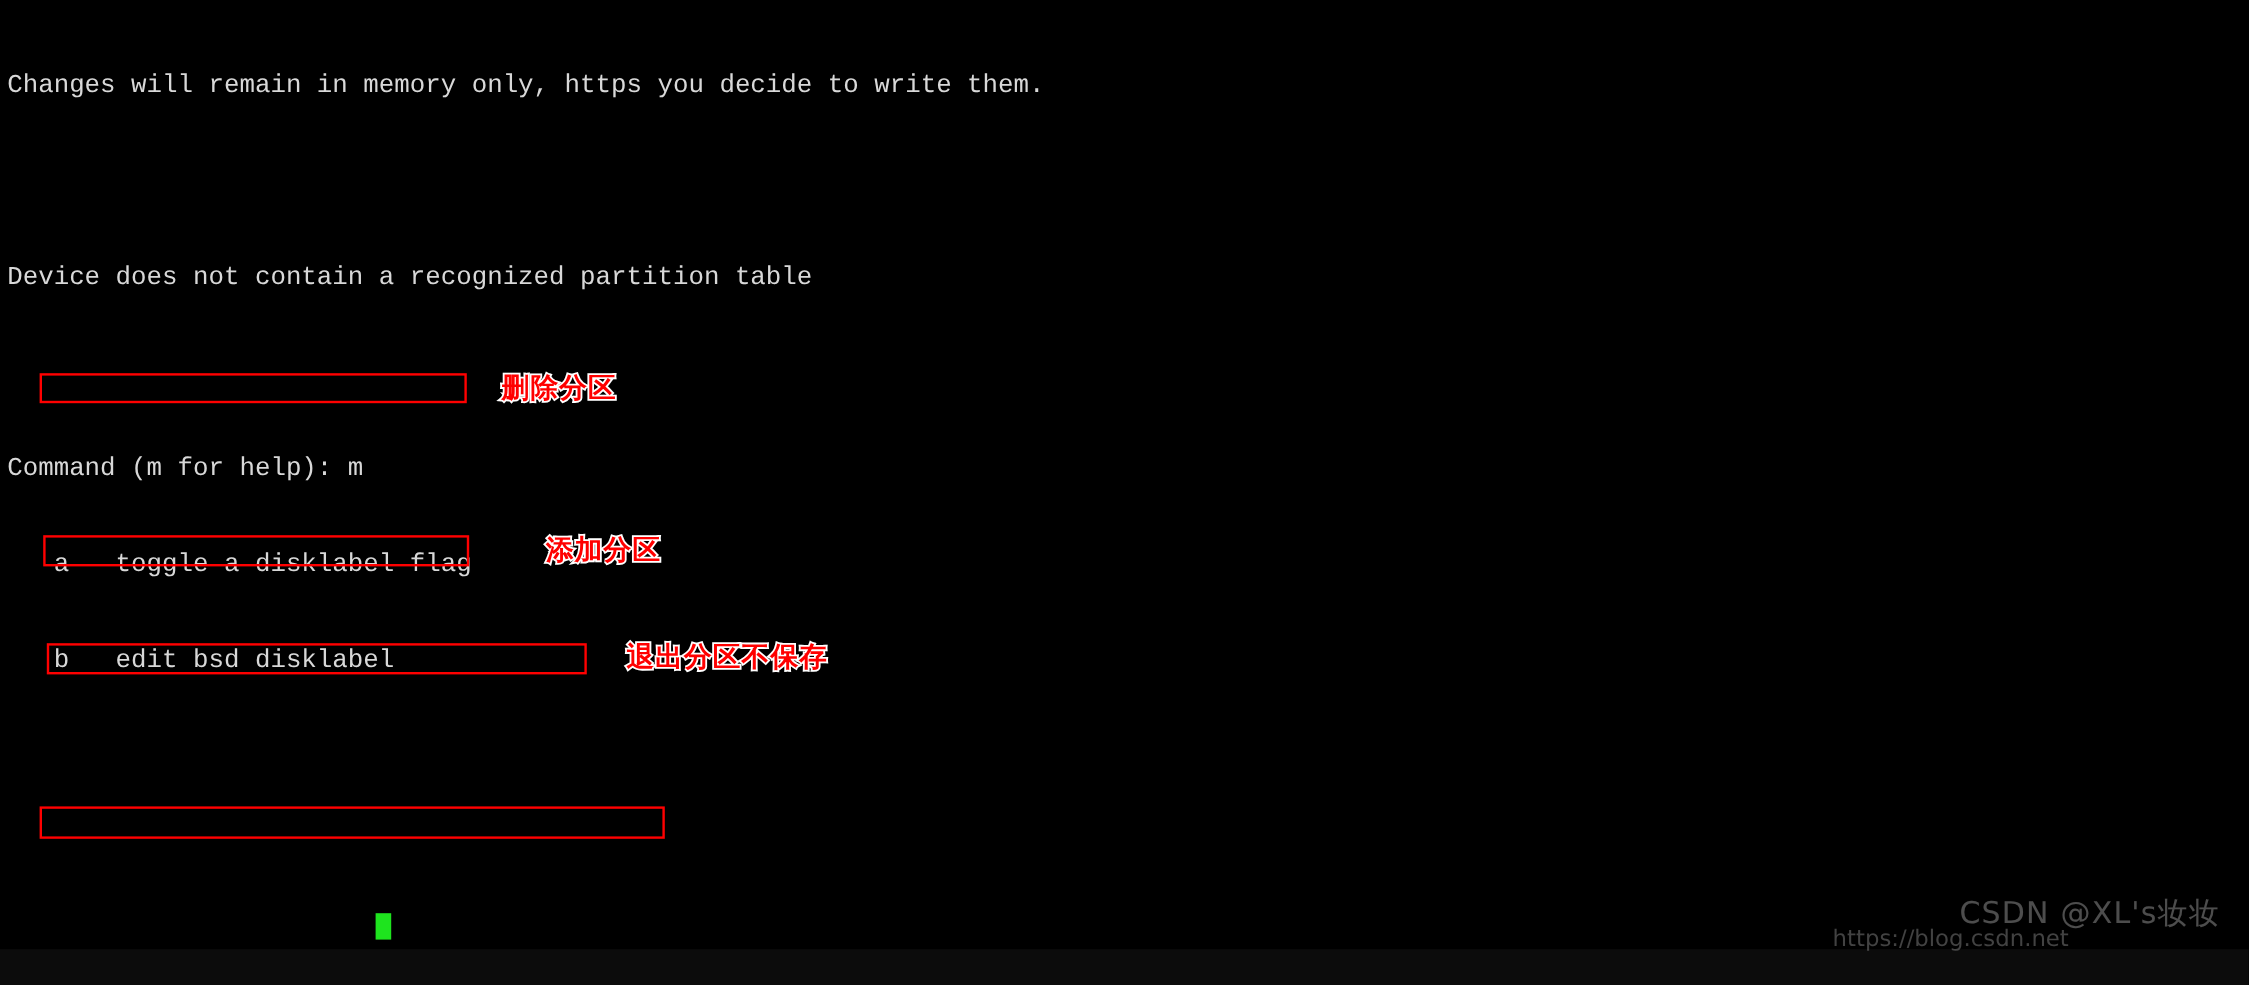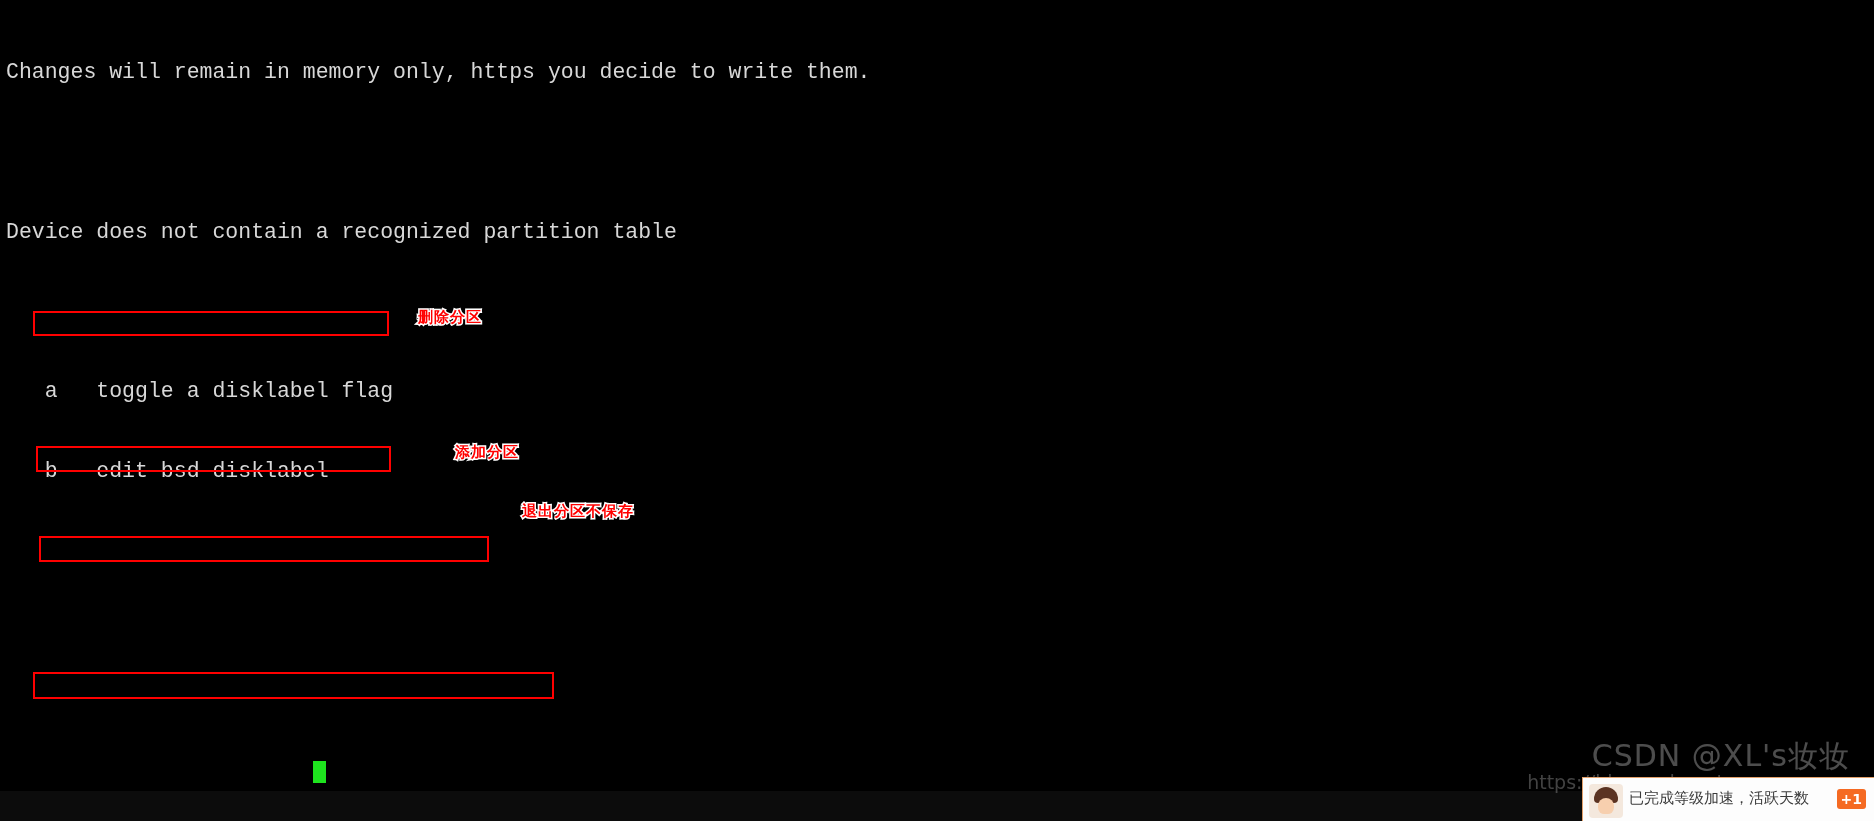--- a/index.html
+++ b/index.html
@@ -55,21 +55,21 @@
   .redbox {
     position: absolute;
     border: 2px solid #ff0000;
     box-sizing: border-box;
     pointer-events: none;
   }
   
   .cn {
     position: absolute;
     font-family: "DejaVu Sans", "Liberation Sans", sans-serif;
-    font-size: 15px;
+    font-size: 23px;
     font-weight: bold;
     color: #ff0000;
     -webkit-text-stroke: 3px #ffffff;
     paint-order: stroke fill;
     white-space: nowrap;
     letter-spacing: 1px;
   }
   .cn span {
     position: relative;
   }
@@ -143,21 +143,21 @@
     font-weight: bold;
     border-radius: 3px;
     padding: 0 4px;
     box-sizing: border-box;
   }
   #watermark {
     position: absolute;
     right: 24px;
     bottom: 44px;
     font-family: "DejaVu Sans", "Liberation Sans", sans-serif;
-    font-size: 30px;
+    font-size: 25px;
     color: rgba(255,255,255,0.30);
     white-space: nowrap;
     letter-spacing: 1px;
   }
   #watermark2 {
     position: absolute;
     right: 150px;
     bottom: 28px;
     font-family: "DejaVu Sans", "Liberation Sans", sans-serif;
     font-size: 19px;
@@ -168,20 +168,21 @@
 </head>
 <body>
 
 <div id="screen">
 
   <div id="terminal">
     <span class="tline">Changes will remain in memory only, https you decide to write them.</span>
     <span class="tline blank">&nbsp;</span>
     <span class="tline">Device does not contain a recognized partition table</span>
     <span class="tline blank">&nbsp;</span>
+    <span class="tline">Command (m for help): m</span>
     <span class="tline">   a   toggle a disklabel flag</span>
     <span class="tline">   b   edit bsd disklabel</span>
     
     
     
     
     
     
     
     
@@ -203,31 +204,23 @@
   <div class="redbox" style="left:36px; top:446px; width:355px; height:26px;"></div>
   <div class="redbox" style="left:39px; top:536px; width:450px; height:26px;"></div>
   <div class="redbox" style="left:33px; top:672px; width:521px; height:27px;"></div>
 
   <div class="cn" style="left:418px; top:308px;">
     <span>删除分区</span>
   </div>
   <div class="cn" style="left:425px; top:443px;margin-left:30px;">
     <span>添加分区</span>
   </div>
-  <div class="cn" style="left:522px; top:502px;">
+  <div class="cn" style="left:522px; top:532px;">
     <span>退出分区不保存</span>
   </div>
 
   <div id="taskbar"></div>
 
   <div id="watermark">CSDN @XL's妆妆</div>
   <div id="watermark2">https://blog.csdn.net</div>
 
-  <div id="popup">
-    <div id="popup-avatar">
-      <div class="hair"></div>
-      <div class="face"></div>
-    </div>
-    <div id="popup-text">已完成等级加速，活跃天数</div>
-    <div id="popup-badge">+1</div>
-  </div>
 
 </div>
 
 </body></html>

